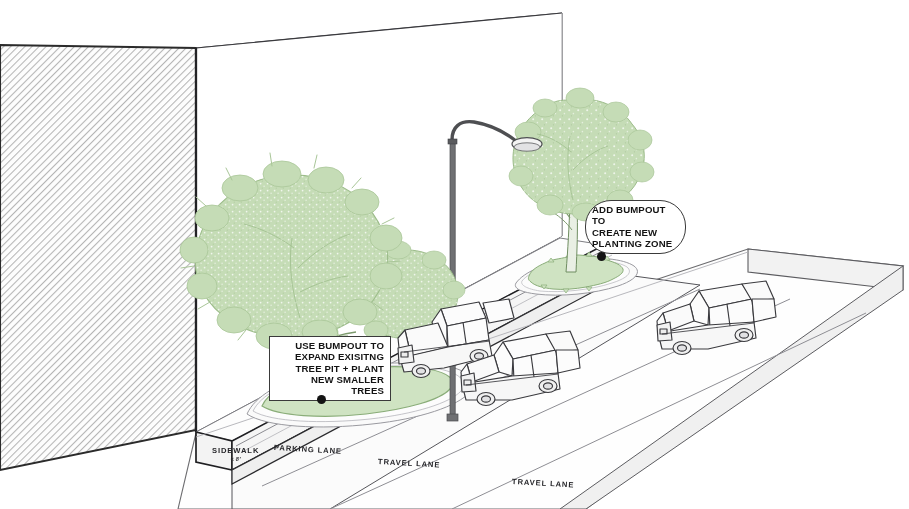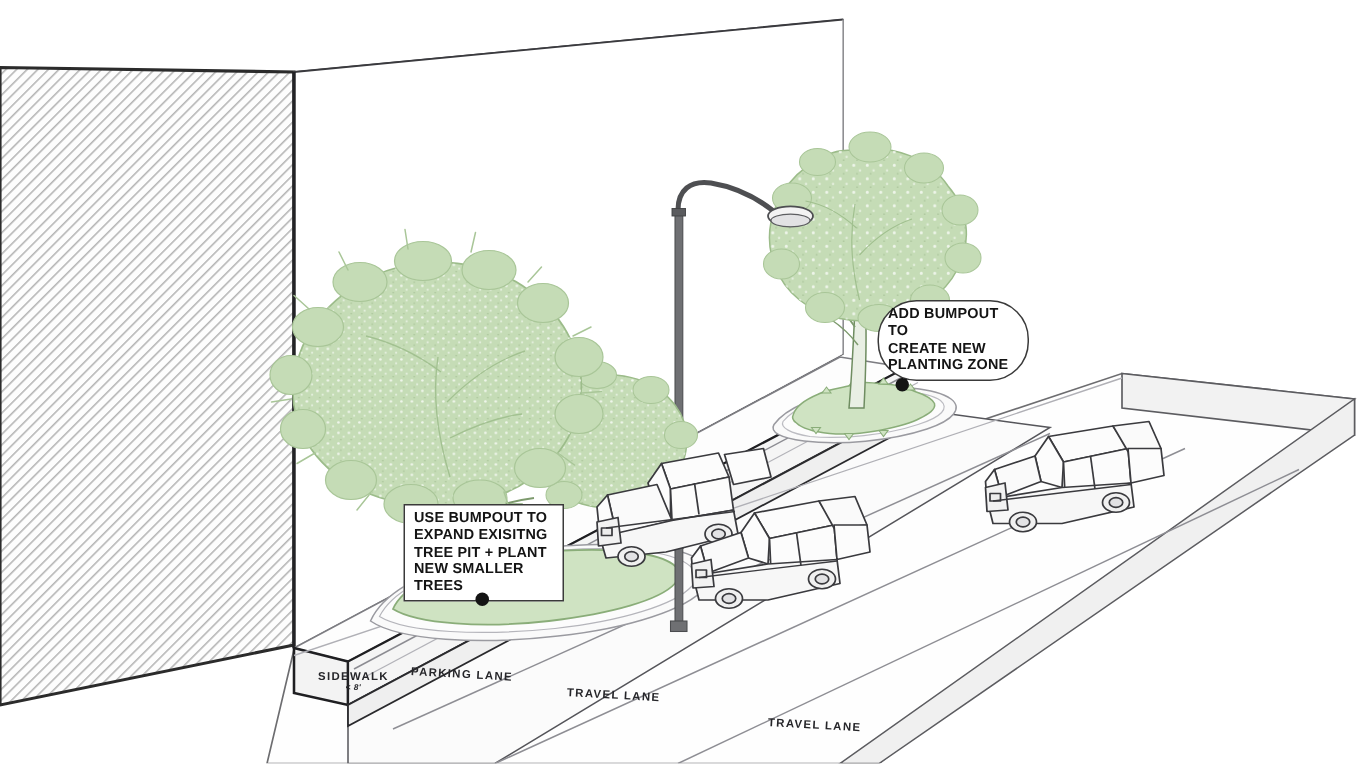--- a/index.html
+++ b/index.html
@@ -27,22 +27,22 @@
     font-weight: bold;
     font-size: 9.6px;
     line-height: 11.3px;
     letter-spacing: 0.15px;
     color: #141414;
     white-space: pre-line;
     z-index: 40;
   }
   #callout-tree-pit {
     left: 269px; top: 336px;
-    width: 107px;
-    text-align: left;
+    width: 122px;
+    text-align: right;
   }
   #callout-planting-zone {
     left: 585px; top: 200px;
     width: 101px;
     text-align: left;
     border-radius: 26px;
   }
   .leader {
     position: absolute;
     width: 1.4px;

